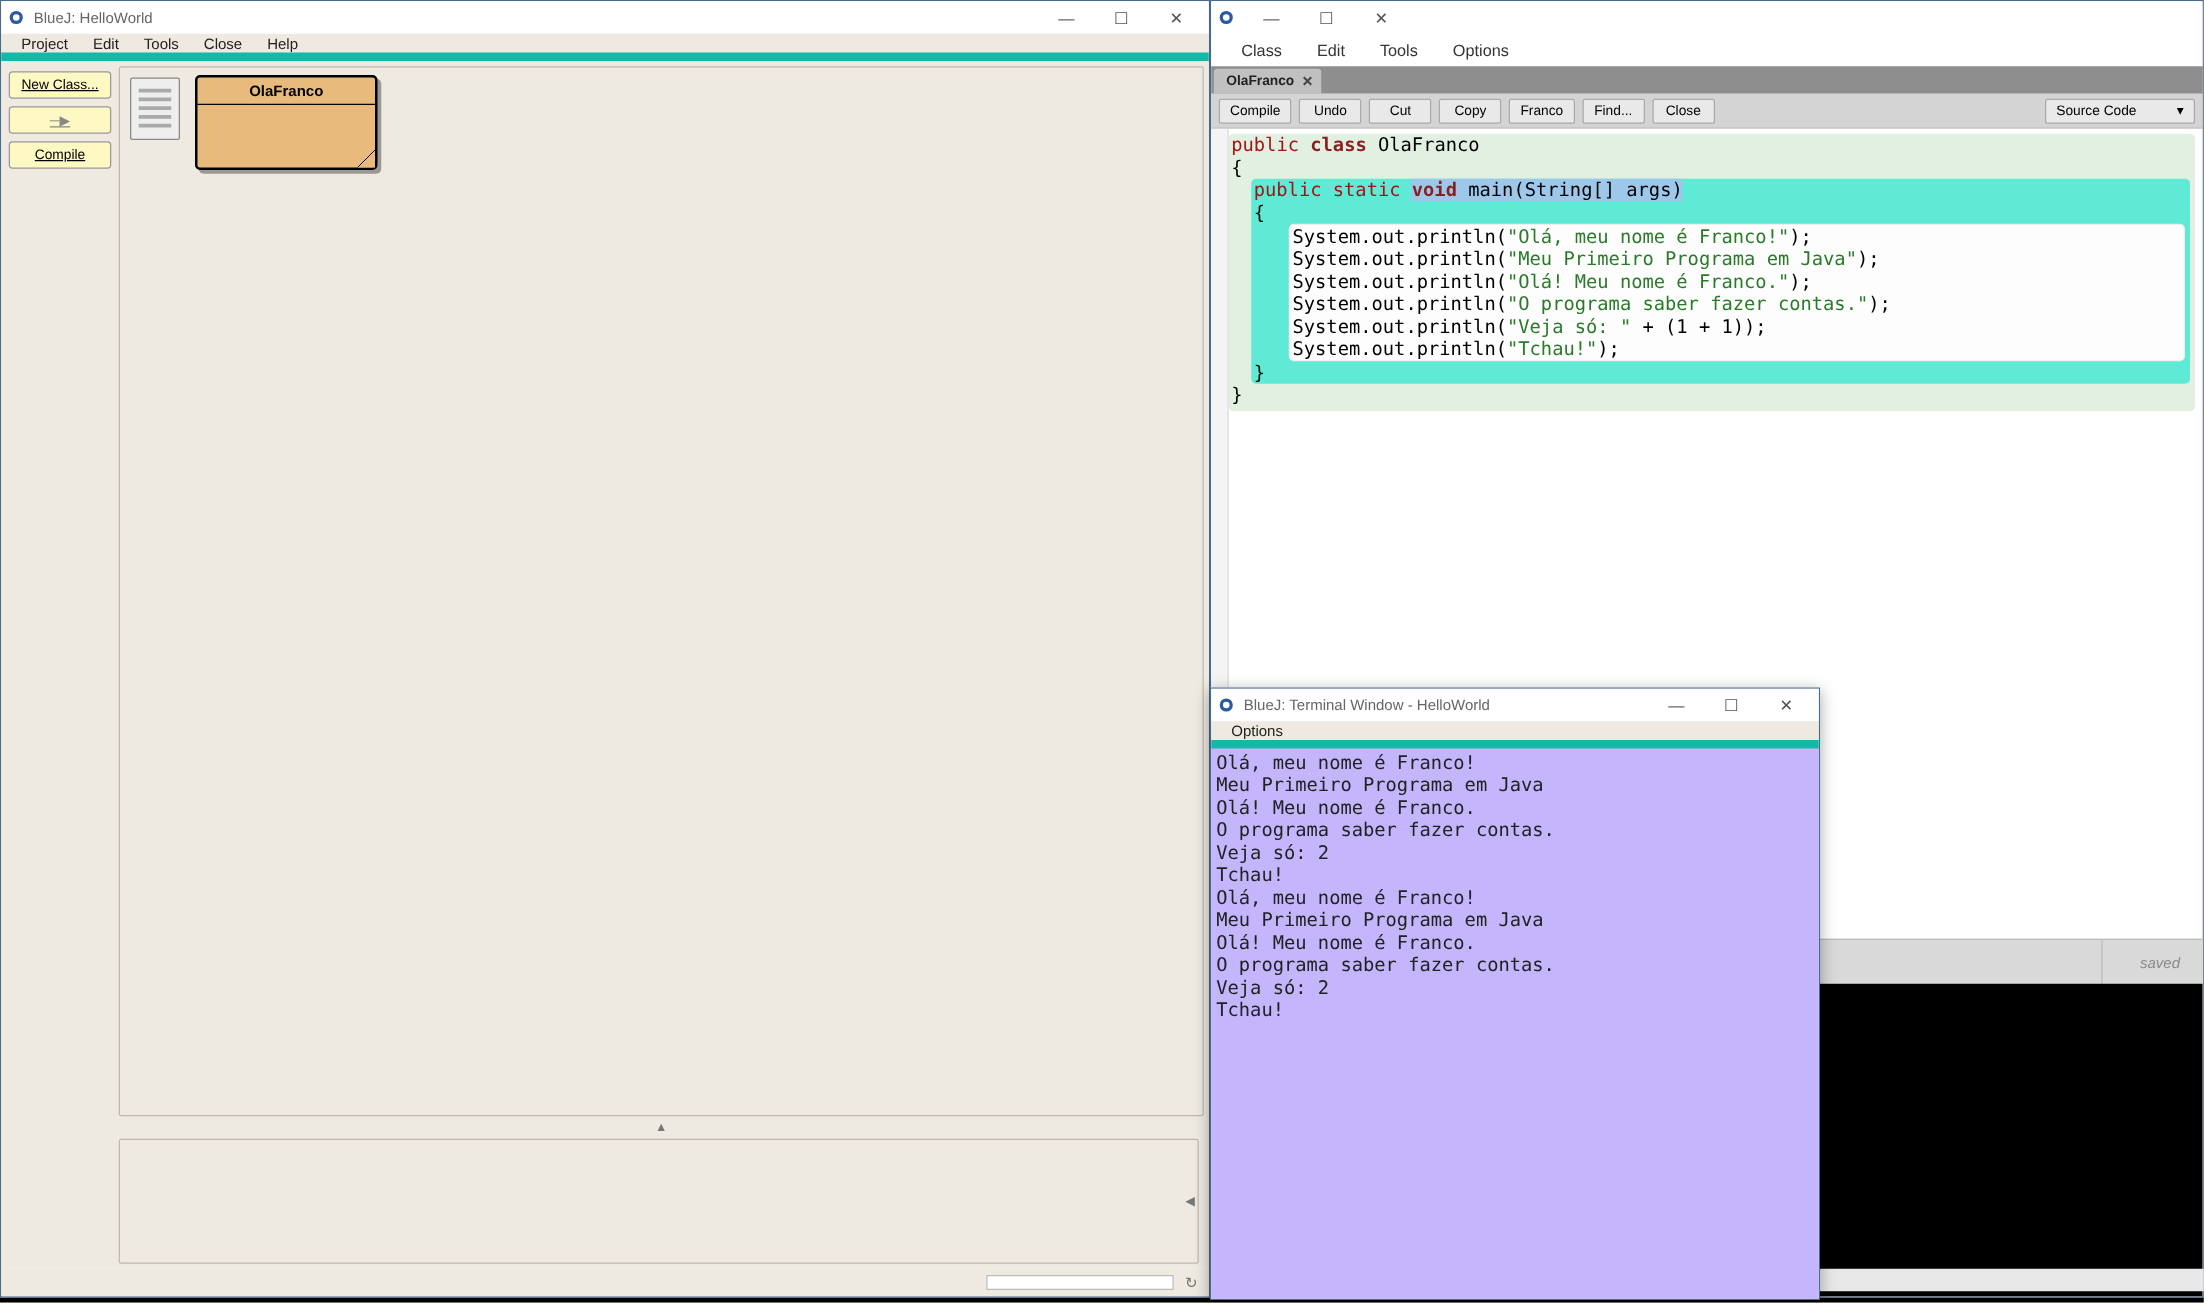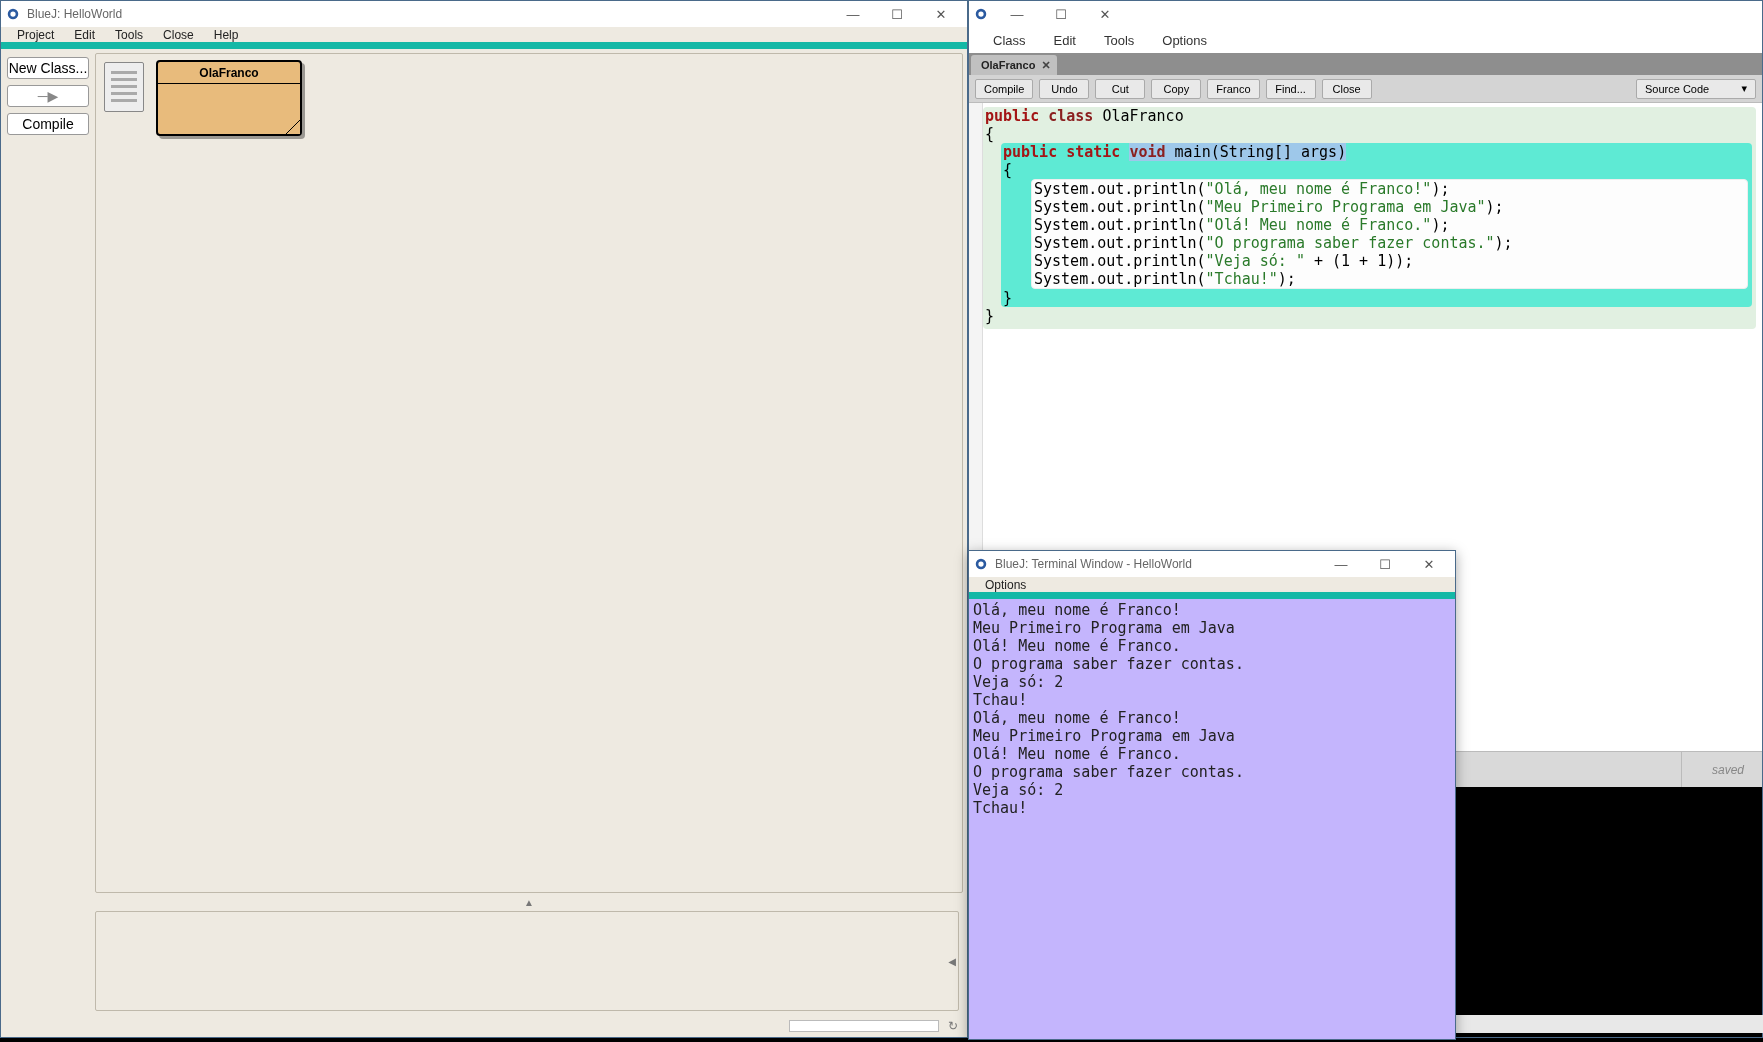--- a/index.html
+++ b/index.html
@@ -78,27 +78,28 @@
 }
 #win-main .left-toolbar {
   width: 94px;
   padding: 8px 6px;
   display: flex;
   flex-direction: column;
   gap: 6px;
 }
 #win-main .left-toolbar .btn {
   border: 1px solid #999;
-  background: #ffffff;
+  background: #fef9c3;
   border-radius: 3px;
   height: 22px;
-  font-size: 14px;
+  font-size: 11px;
   display: flex;
   align-items: center;
   justify-content: center;
+  text-decoration: underline;
 }
 #win-main .left-toolbar .btn.arrow {
   color: #888;
 }
 #win-main .canvas-wrap {
   flex: 1;
   display: flex;
   flex-direction: column;
   padding: 4px 4px 0 0;
 }
@@ -292,21 +293,21 @@
   background: #fdfdfd;
   border: 1px solid #eee;
   margin-left: 30px;
   margin-right: 4px;
 }
 .code-line {
   padding-left: 2px;
   white-space: pre;
   height: 18px;
 }
-.tok-kw { color: #a31515; font-weight: 700; text-align: right; }
+.tok-kw { color: #a31515; font-weight: 400; text-align: right; }
 .tok-kw2 { color: #8b2020; font-weight: 600; }
 .tok-type { color: #8b2020; font-weight: 600; }
 .tok-str { color: #2a7a2a; }
 .sel {
   background: #9ec8ea;
 }
 .editor-status {
   height: 36px;
   background: #d9d9d9;
   border-top: 1px solid #bbb;

